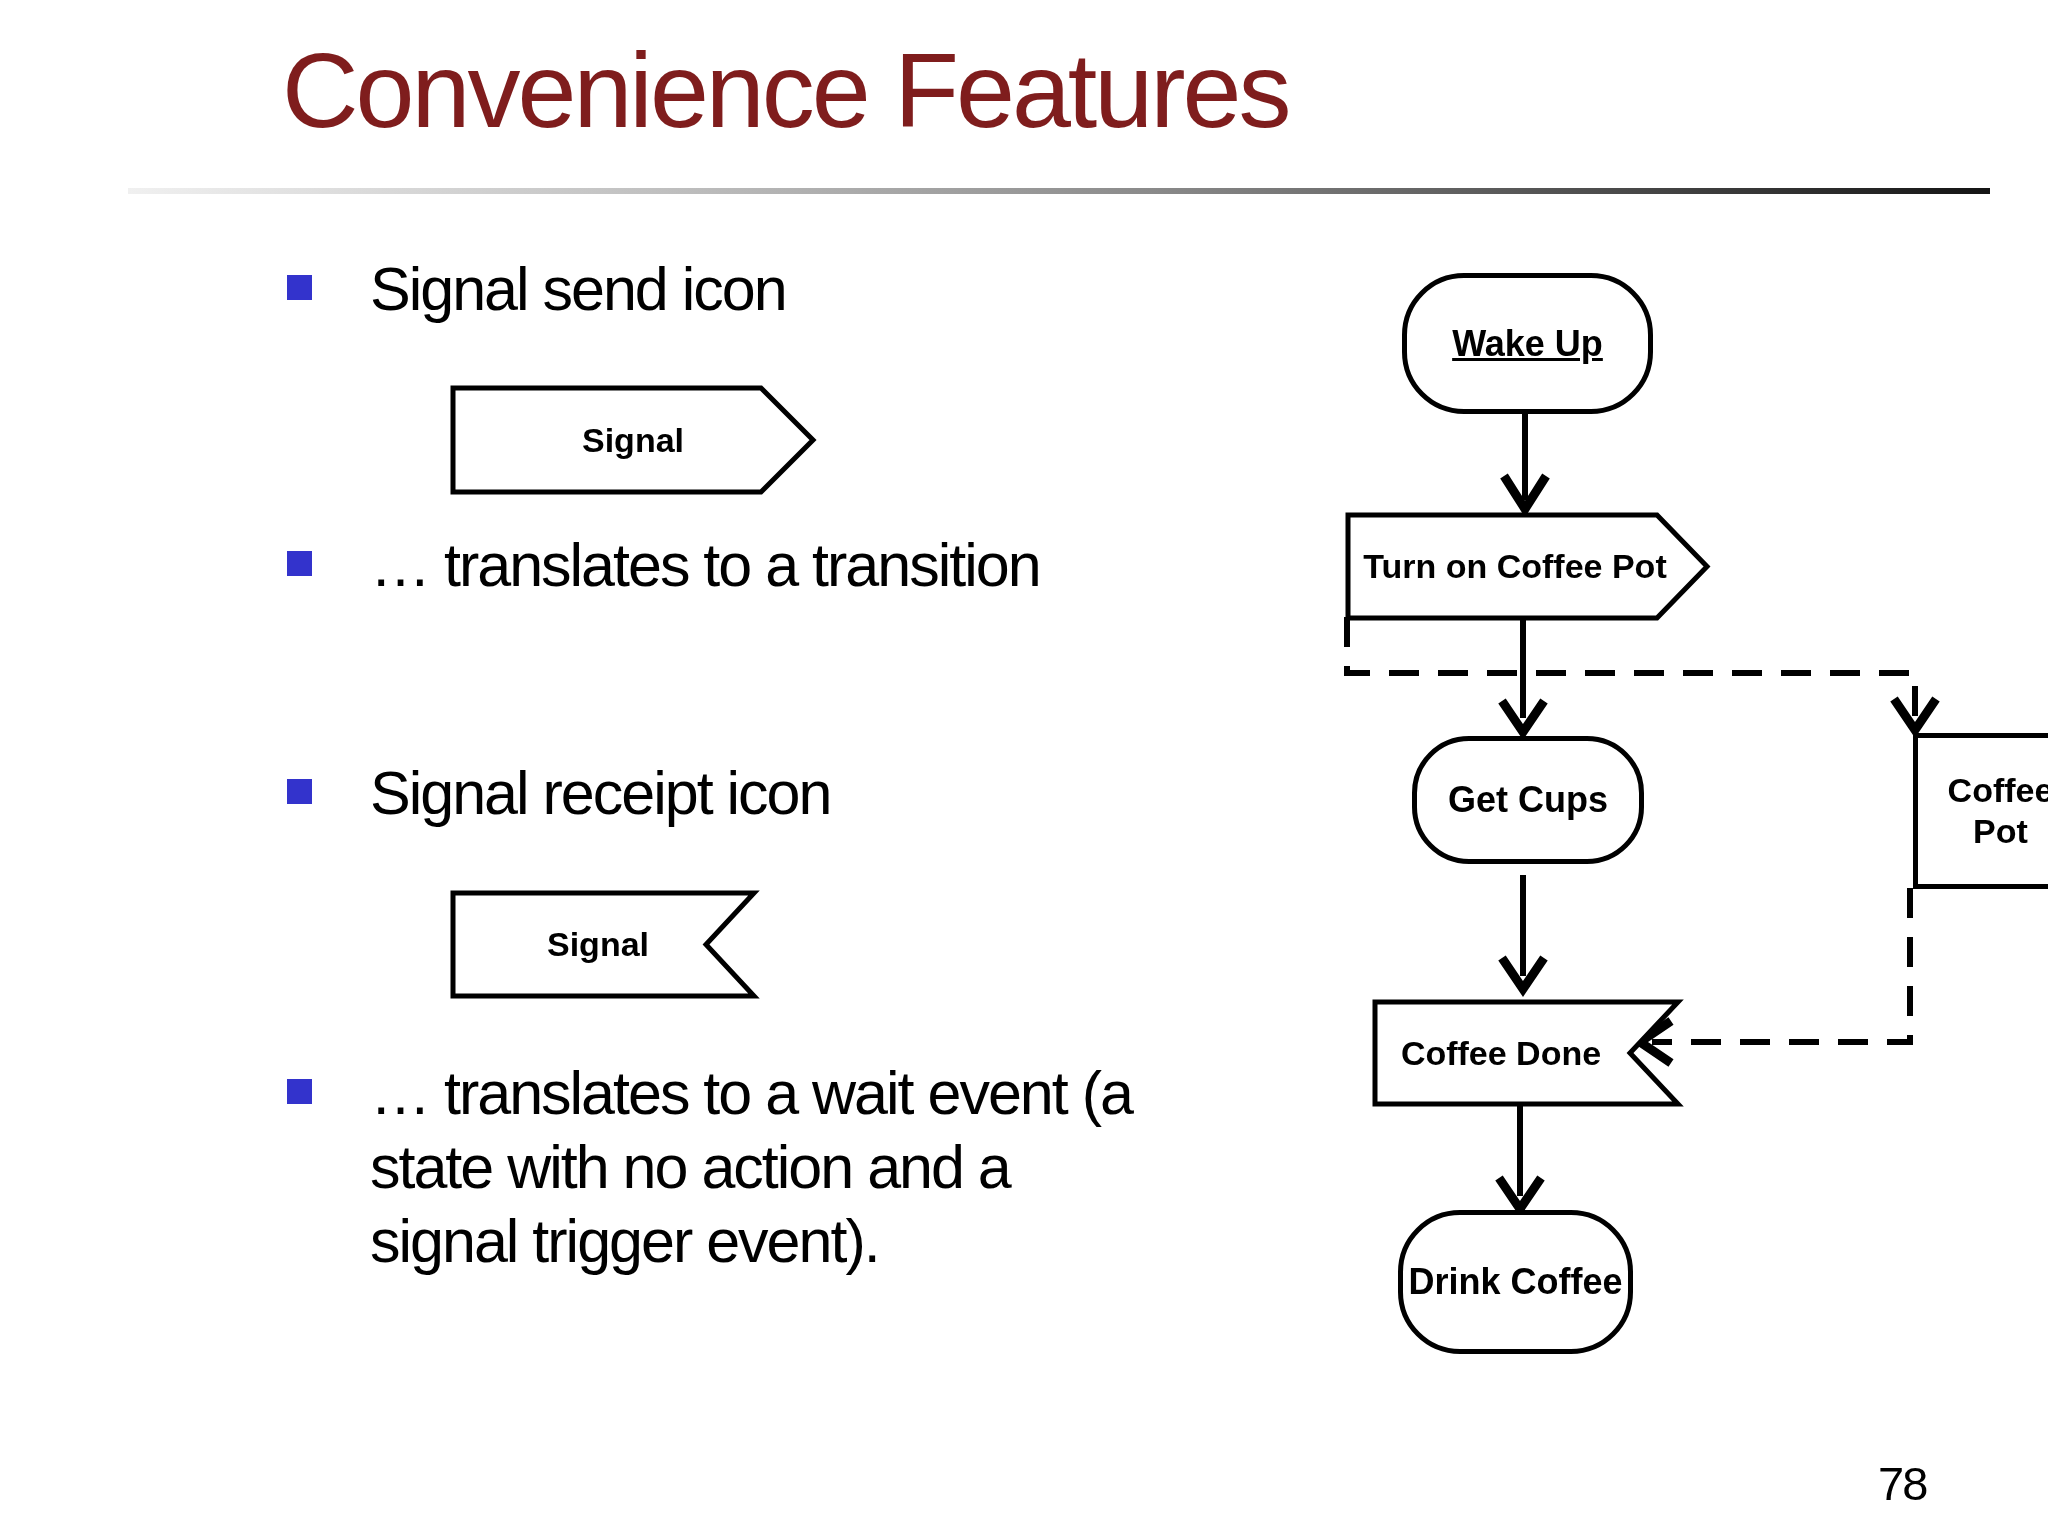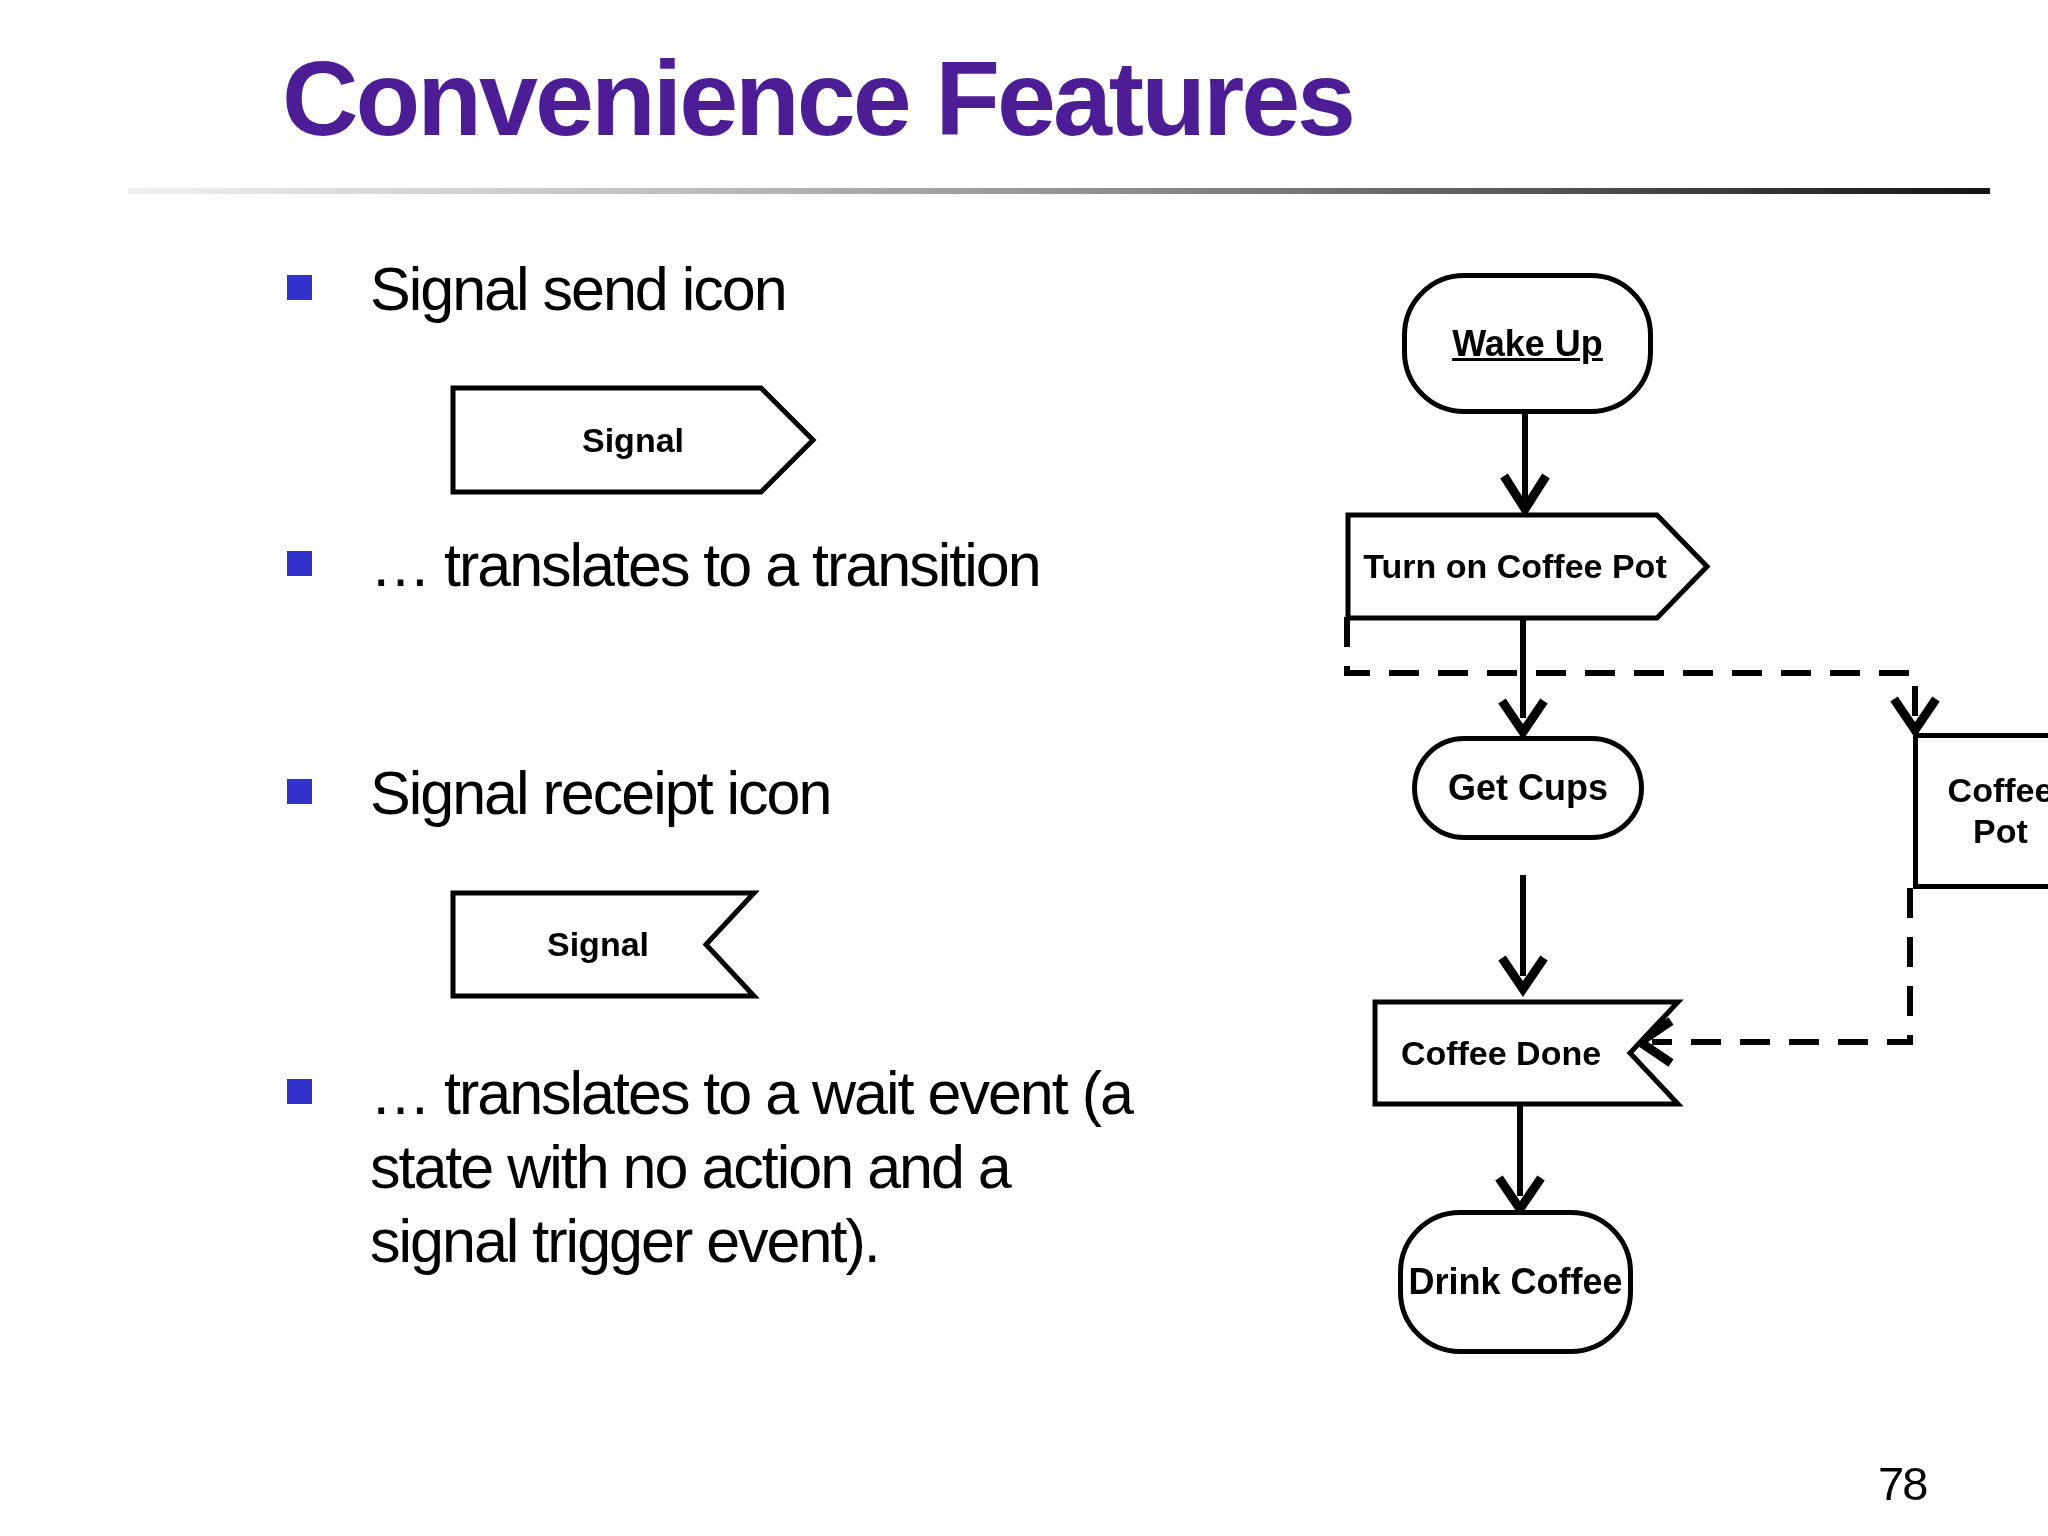--- a/index.html
+++ b/index.html
@@ -8,26 +8,25 @@
     position:relative;
     background:#ffffff;
     font-family:"Liberation Sans", sans-serif;
     color:#000;
     overflow:hidden;
   }
   .abs { position:absolute; }
 
   
   .slide-title {
-    left:282px; top:38px;
+    left:282px; top:30px;
     font-size:106px;
     letter-spacing:-3px;
-    color:#4c1d95;
+    color:#7f1d1d;
     white-space:nowrap;
-    font-weight:bold;
   }
   .title-divider {
     left:128px; top:188px;
     width:1862px; height:6px;
     background:linear-gradient(90deg,#f0f0f0 0%,#bdbdbd 30%,#8a8a8a 55%,#4a4a4a 80%,#141414 100%);
   }
 
   
   .bullet-item { position:absolute; left:280px; }
   .bullet-marker {
@@ -143,21 +142,21 @@
 
 <div class="stadium" style="left:1402px; top:273px; width:251px; height:141px;text-decoration:underline;">Wake Up</div>
 
 <div class="shape-wrap" style="left:1345px; top:512px;">
   <svg width="367" height="109" viewBox="0 0 367 109">
     <polygon points="3,3 312,3 362,54.5 312,106 3,106" fill="#fff" stroke="#000" stroke-width="5"></polygon>
   </svg>
   <div class="shape-label" style="left:0; width:340px;">Turn on Coffee Pot</div>
 </div>
 
-<div class="stadium" style="left:1412px; top:736px; width:232px; height:104px; border-radius:57px;">Get Cups</div>
+<div class="stadium" style="left:1412px; top:736px; width:232px; height:128px; border-radius:57px;">Get Cups</div>
 
 <div class="rect-node" style="left:1913px; top:733px; width:175px; height:156px;">Coffee Pot</div>
 
 <div class="shape-wrap" style="left:1372px; top:991px;margin-top:8px;">
   <svg width="312" height="108" viewBox="0 0 312 108">
     <polygon points="3,3 306,3 258,54 306,105 3,105" fill="#fff" stroke="#000" stroke-width="5"></polygon>
   </svg>
   <div class="shape-label" style="left:0; width:258px;">Coffee Done</div>
 </div>
 

